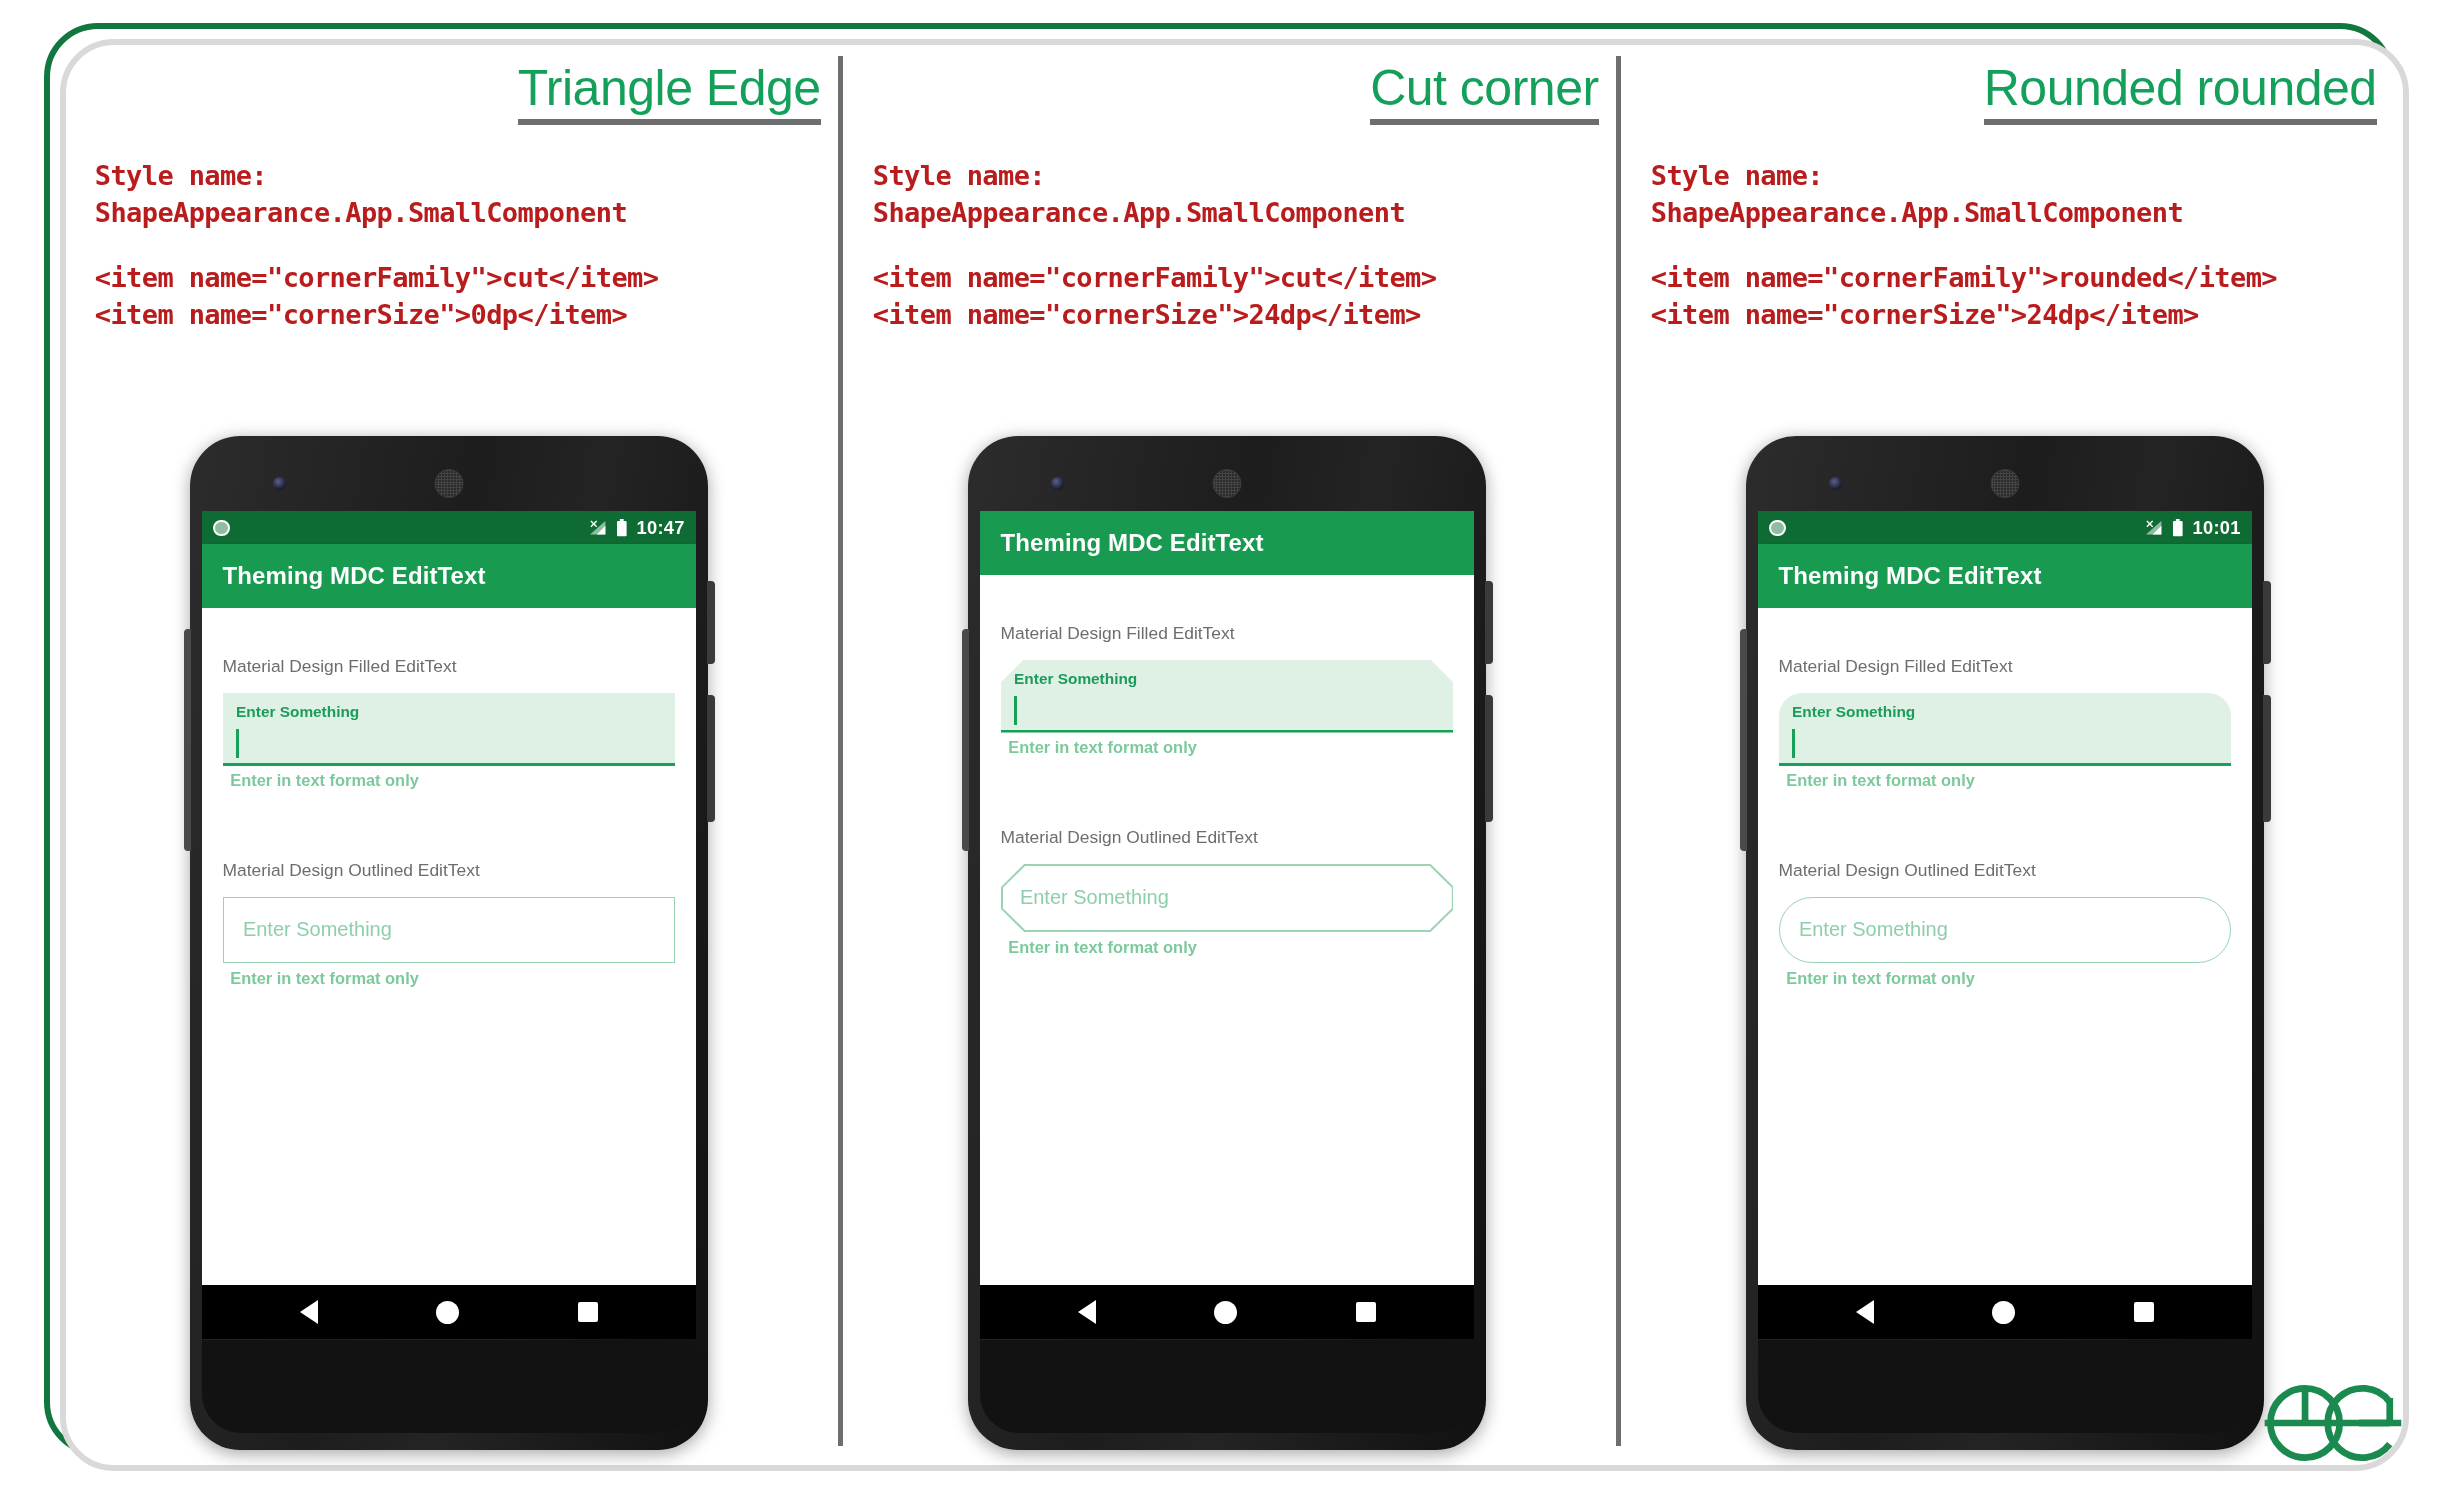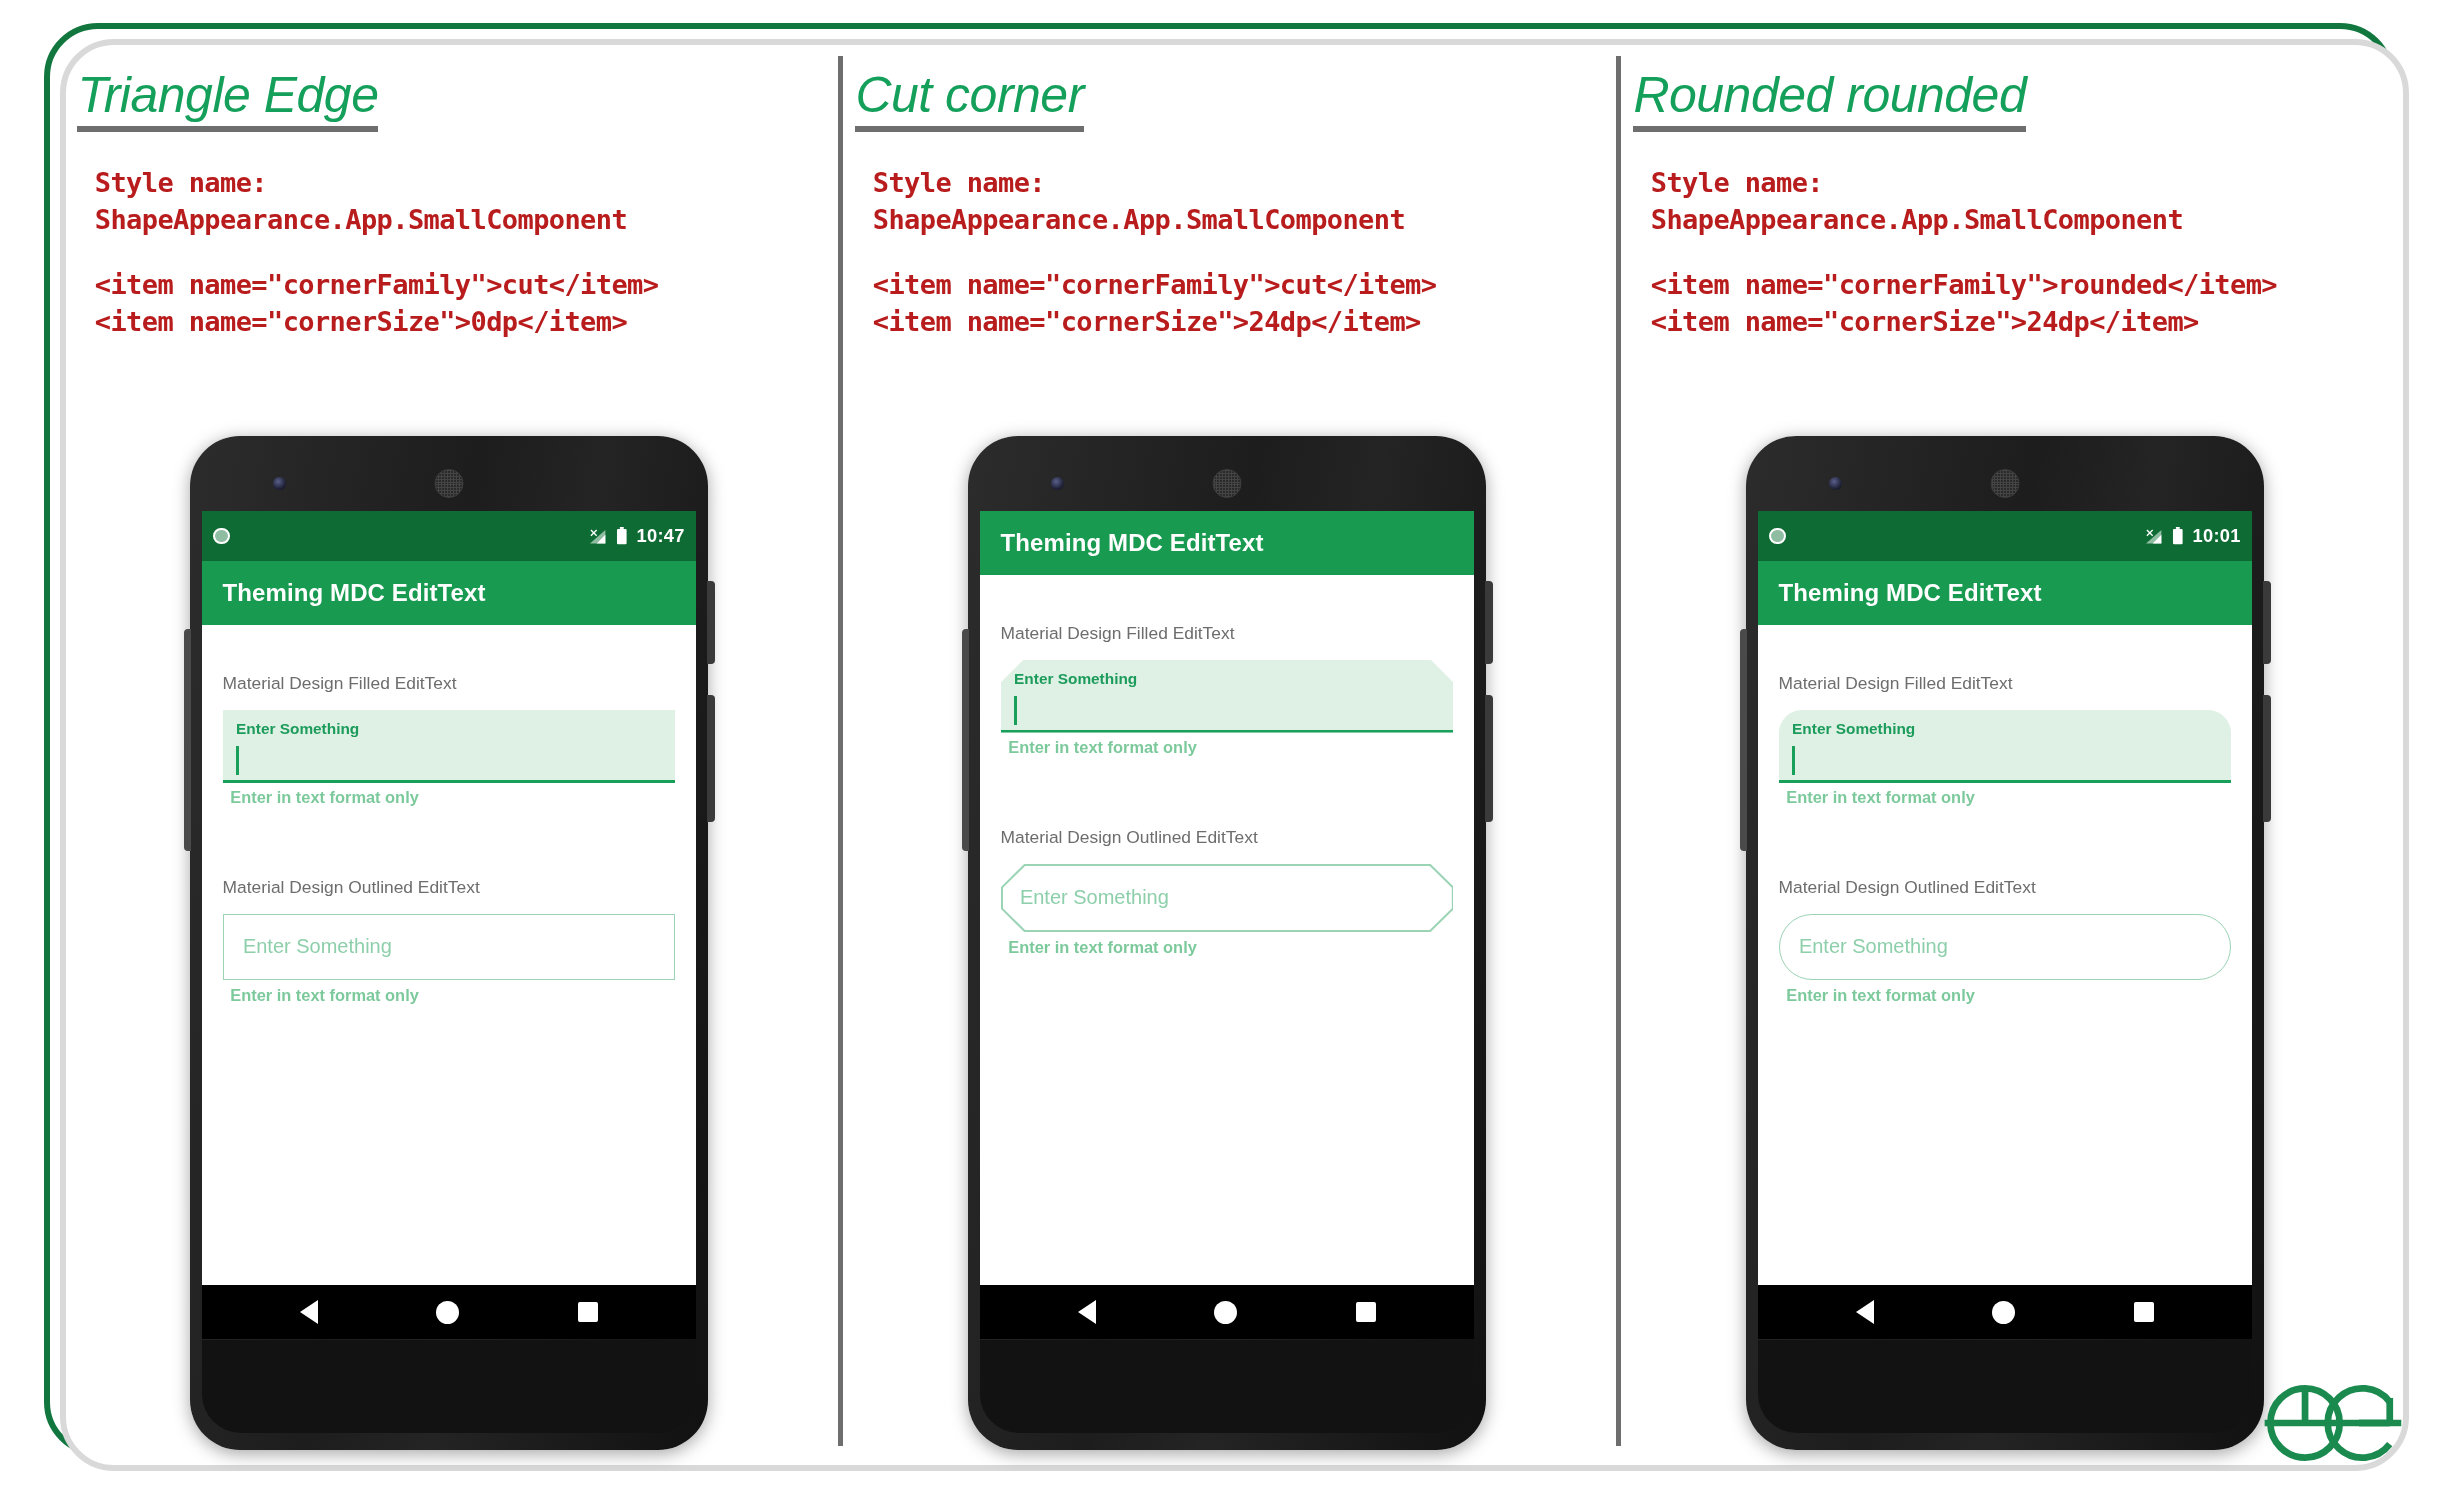--- a/index.html
+++ b/index.html
@@ -44,28 +44,27 @@
   }
   .col + .col::before {
     content: "";
     position: absolute;
     left: 0; top: 17.4px; bottom: 9.7px;
     width: 4.8px;
     background: #6e6e6e;
   }
 
   .col-title {
-    text-align: left;
+    text-align: right;
     color: #14a05a;
     font-size: 50px;
     font-weight: 400;
     letter-spacing: -0.5px;
-    margin-top: 28px;
+    margin-top: 21px;
     line-height: 1.12;
-    font-style: italic;
   }
   .col-title span {
     display: inline-block;
     border-bottom: 6.8px solid #6e6e6e;
     padding-bottom: 2.9px;
   }
 
   .code-block {
     margin-top: 33px;
     padding-left: 17.4px;
@@ -137,21 +136,21 @@
     position: absolute;
     left: 11.6px; right: 11.6px;
     top: 75px;
     height: 828px;
     background: #ffffff;
     overflow: hidden;
   }
 
   
   .statusbar {
-    height: 50px;
+    height: 33px;
     background: #0d6b33;
     display: flex;
     align-items: center;
     padding: 0 11.6px;
     color: #fff;
   }
   .sb-left { flex: 0 0 auto; display: flex; align-items: center; }
   .sb-spacer { flex: 1 1 auto; }
   .sb-right { display: flex; align-items: center; gap: 8.7px; }
   .dot-icon {

